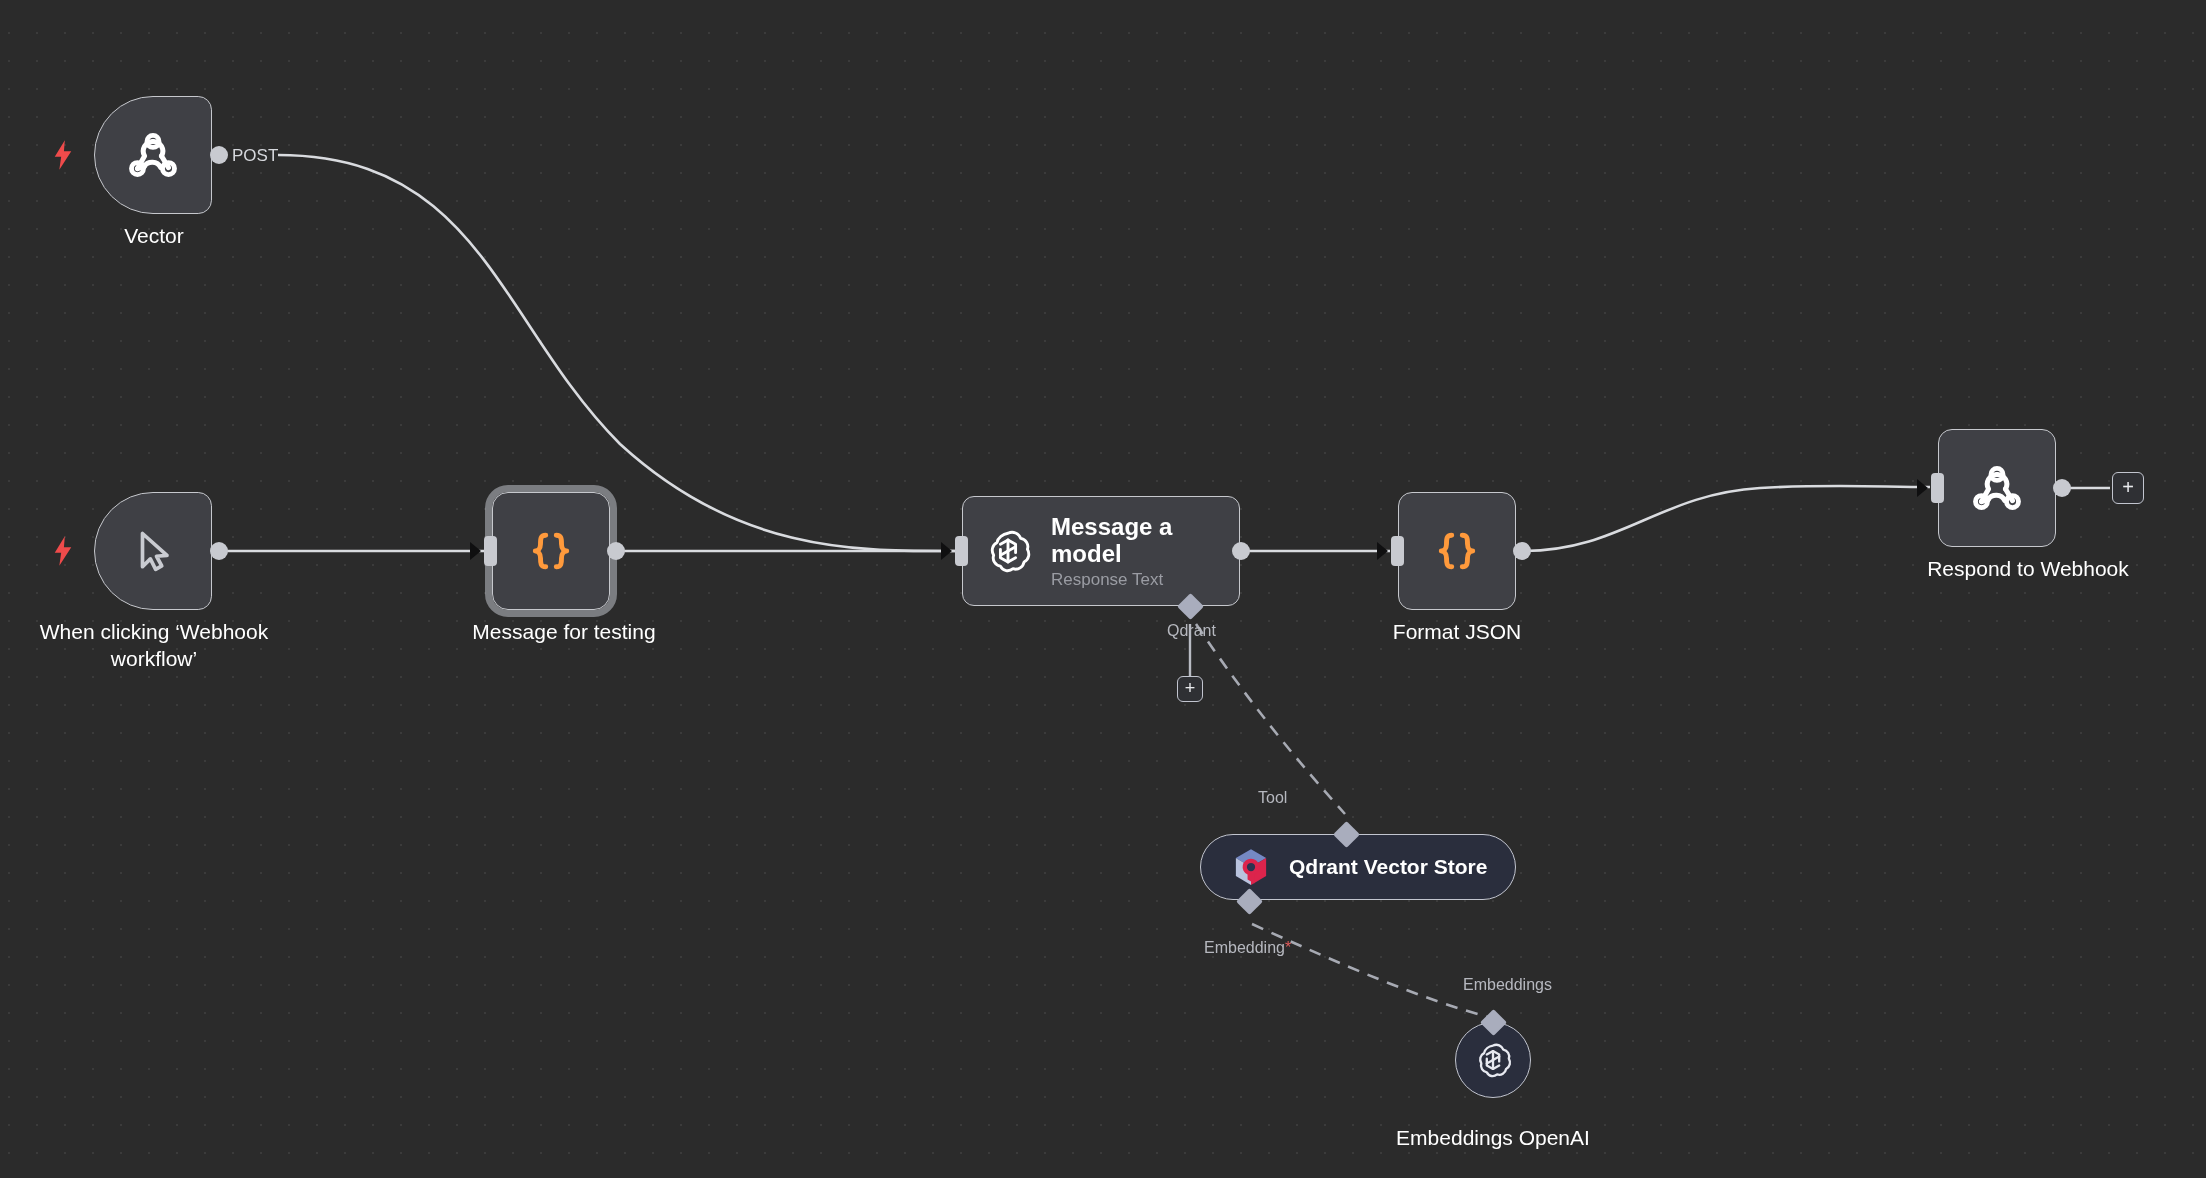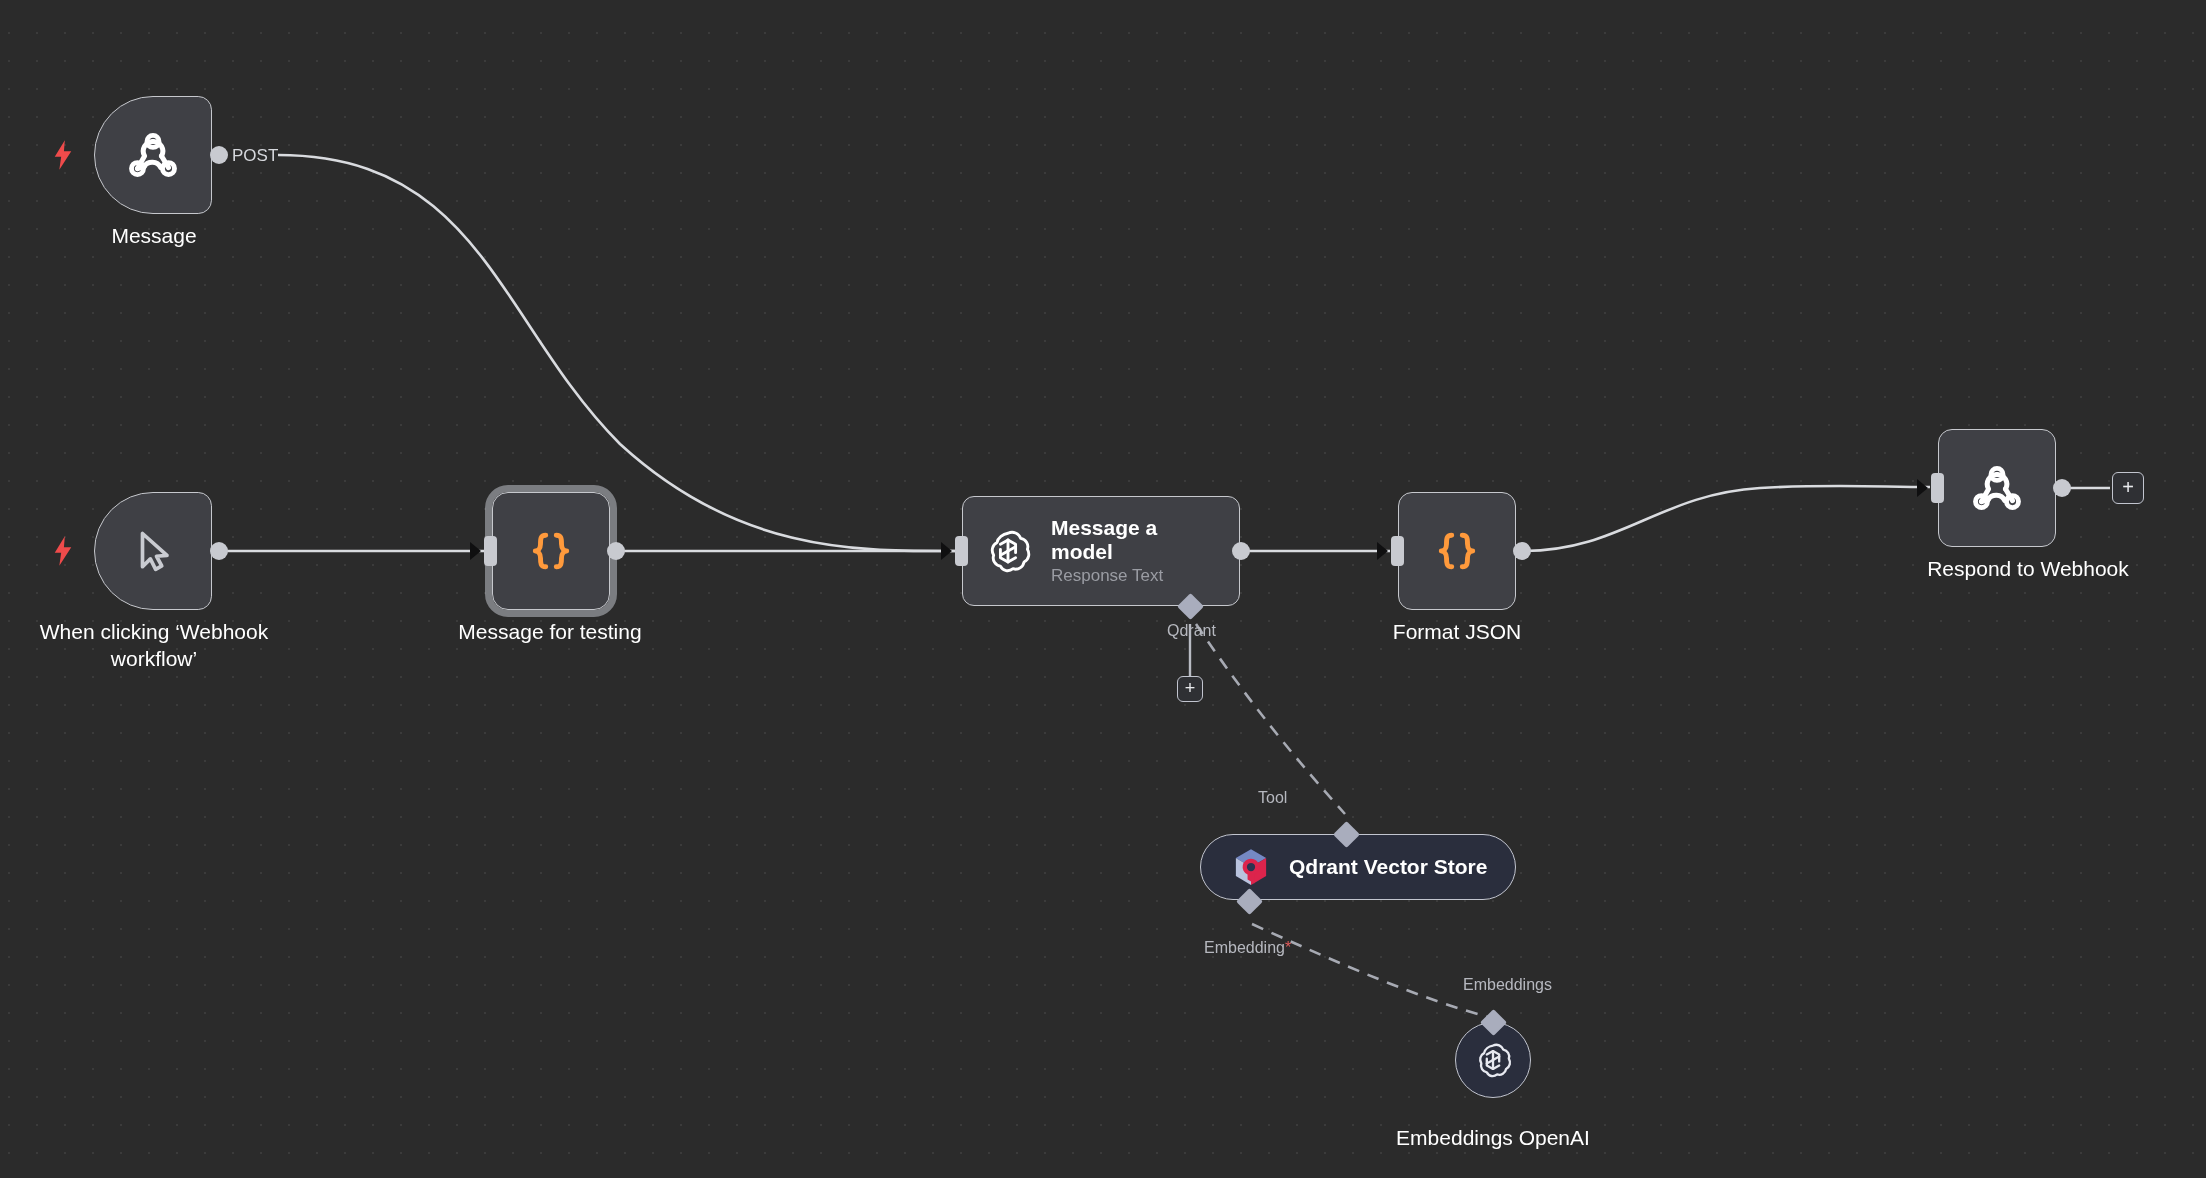--- a/index.html
+++ b/index.html
@@ -69,21 +69,21 @@
     border-radius: 12px;
     justify-content: flex-start;
     gap: 16px;
     padding: 0 18px;
   }
 
   .node-texts { display: flex; flex-direction: column; gap: 2px; }
 
   .node-title {
     color: #ffffff;
-    font-size: 21px;
+    font-size: 24px;
     font-weight: 700;
     line-height: 1.14;
     max-width: 150px;
   }
 
   .node-subtitle {
     color: #9a9ca3;
     font-size: 17px;
     font-weight: 400;
     line-height: 1.15;
@@ -252,21 +252,21 @@
         <path d="M22.8 44 L16 46"></path>
         <path d="M40.8 33 L48 45"></path>
       </g>
       <circle cx="32" cy="18" r="6.2" fill="none" stroke="#ffffff" stroke-width="5"></circle>
       <circle cx="16" cy="46" r="6.2" fill="none" stroke="#ffffff" stroke-width="5"></circle>
       <circle cx="48" cy="46" r="6.2" fill="none" stroke="#ffffff" stroke-width="5"></circle>
     </svg>
   </div>
   <div class="dot-out" style="left:210px; top:122px;"></div>
   <div class="edge-label" style="left:232px; top:122px;">POST</div>
-  <div class="node-caption" style="left:54px; top:198px; width:200px;">Message</div>
+  <div class="node-caption" style="left:54px; top:198px; width:200px;">Vector</div>
 
   <div class="bolt" style="left:52px; top:512px;">
     <svg viewBox="0 0 24 32" width="22" height="30" class="icon">
       <path d="M14 0 L3 18 L10 18 L8 32 L21 12 L13 12 Z" fill="#ef4b4b"></path>
     </svg>
   </div>
 
   <div class="node square trigger" style="left:94px; top:468px;">
     <svg viewBox="0 0 64 64" width="56" height="56" class="icon">
       <path d="M20 12 L20 50 L29 41 L35 53 L42 49 L36 38 L48 37 Z" fill="none" stroke="#c9cbd1" stroke-width="4.2" stroke-linejoin="round"></path>
@@ -280,21 +280,21 @@
     <svg viewBox="0 0 64 64" width="56" height="56" class="icon">
       <g fill="none" stroke="#ff9a3c" stroke-width="5.6" stroke-linecap="round" stroke-linejoin="round">
         <path d="M26 14 C20 14, 20 18, 20 24 C20 29, 17 32, 14 32 C17 32, 20 35, 20 40 C20 46, 20 50, 26 50"></path>
         <path d="M38 14 C44 14, 44 18, 44 24 C44 29, 47 32, 50 32 C47 32, 44 35, 44 40 C44 46, 44 50, 38 50"></path>
       </g>
     </svg>
   </div>
   <div class="in-port" style="left:484px; top:512px;"></div>
   <div class="in-arrow" style="left:470px; top:518px;"></div>
   <div class="dot-out" style="left:607px; top:518px;"></div>
-  <div class="node-caption" style="left:430px; top:594px; width:240px;">Message for testing</div>
+  <div class="node-caption" style="left:444px; top:594px; width:240px;">Message for testing</div>
 
   <div class="node wide" style="left:962px; top:472px;">
     <svg viewBox="0 0 64 64" width="54" height="54" class="icon" style="flex:0 0 auto;">
       <g fill="none" stroke="#ffffff" stroke-width="3.4" stroke-linejoin="round" stroke-linecap="round">
         <path d="M32 11 C38 8, 45 11, 47 17 C53 18, 57 24, 55 30 C58 35, 57 42, 51 45 C50 51, 44 55, 38 53 C33 57, 26 56, 23 50 C17 49, 13 43, 15 37 C12 32, 13 25, 19 22 C20 16, 26 12, 32 11 Z"></path>
         <path d="M23 24 L32 19 L41 24 L41 34"></path>
         <path d="M41 40 L32 45 L23 40 L23 30"></path>
         <path d="M32 32 L32 19"></path>
         <path d="M32 32 L41 27"></path>
         <path d="M32 32 L23 37"></path>

